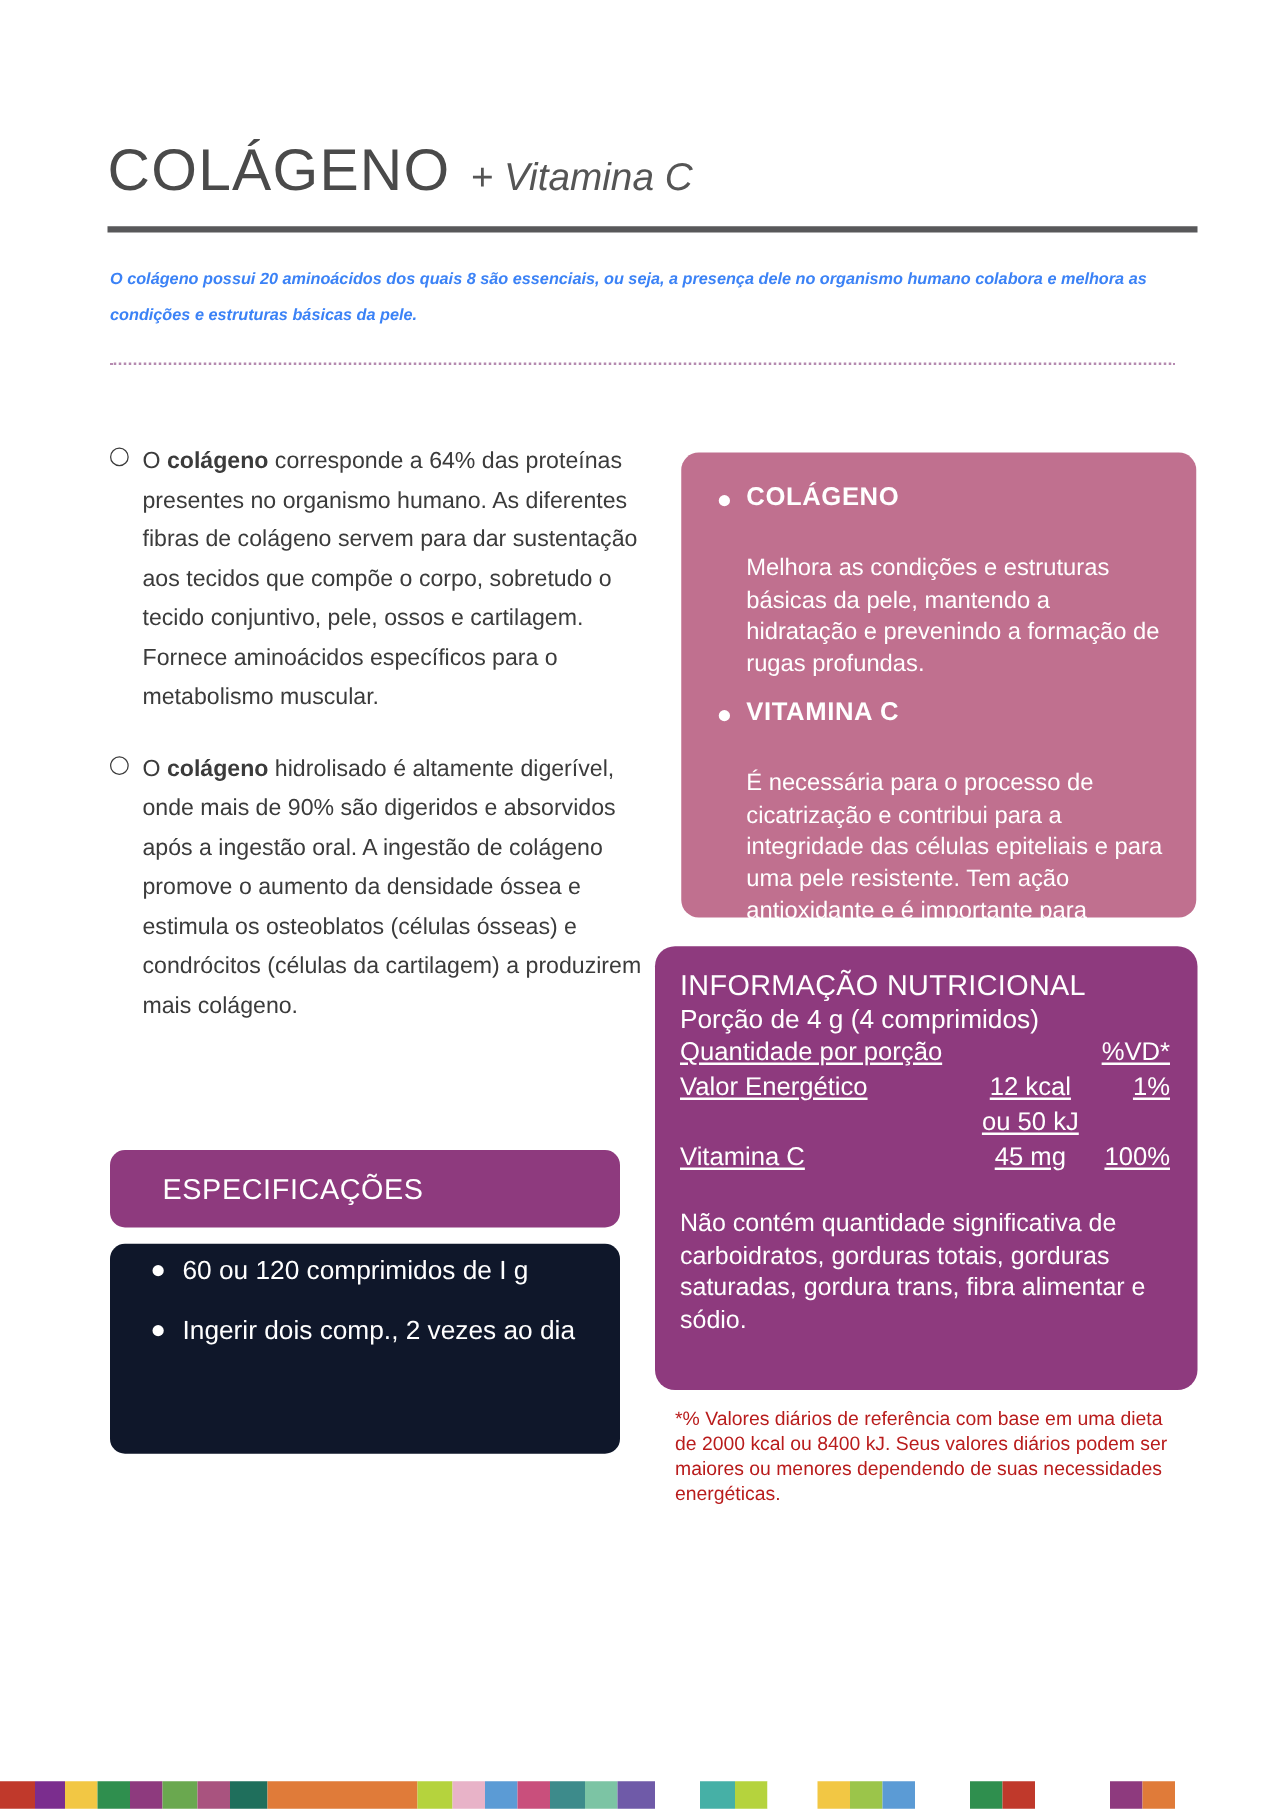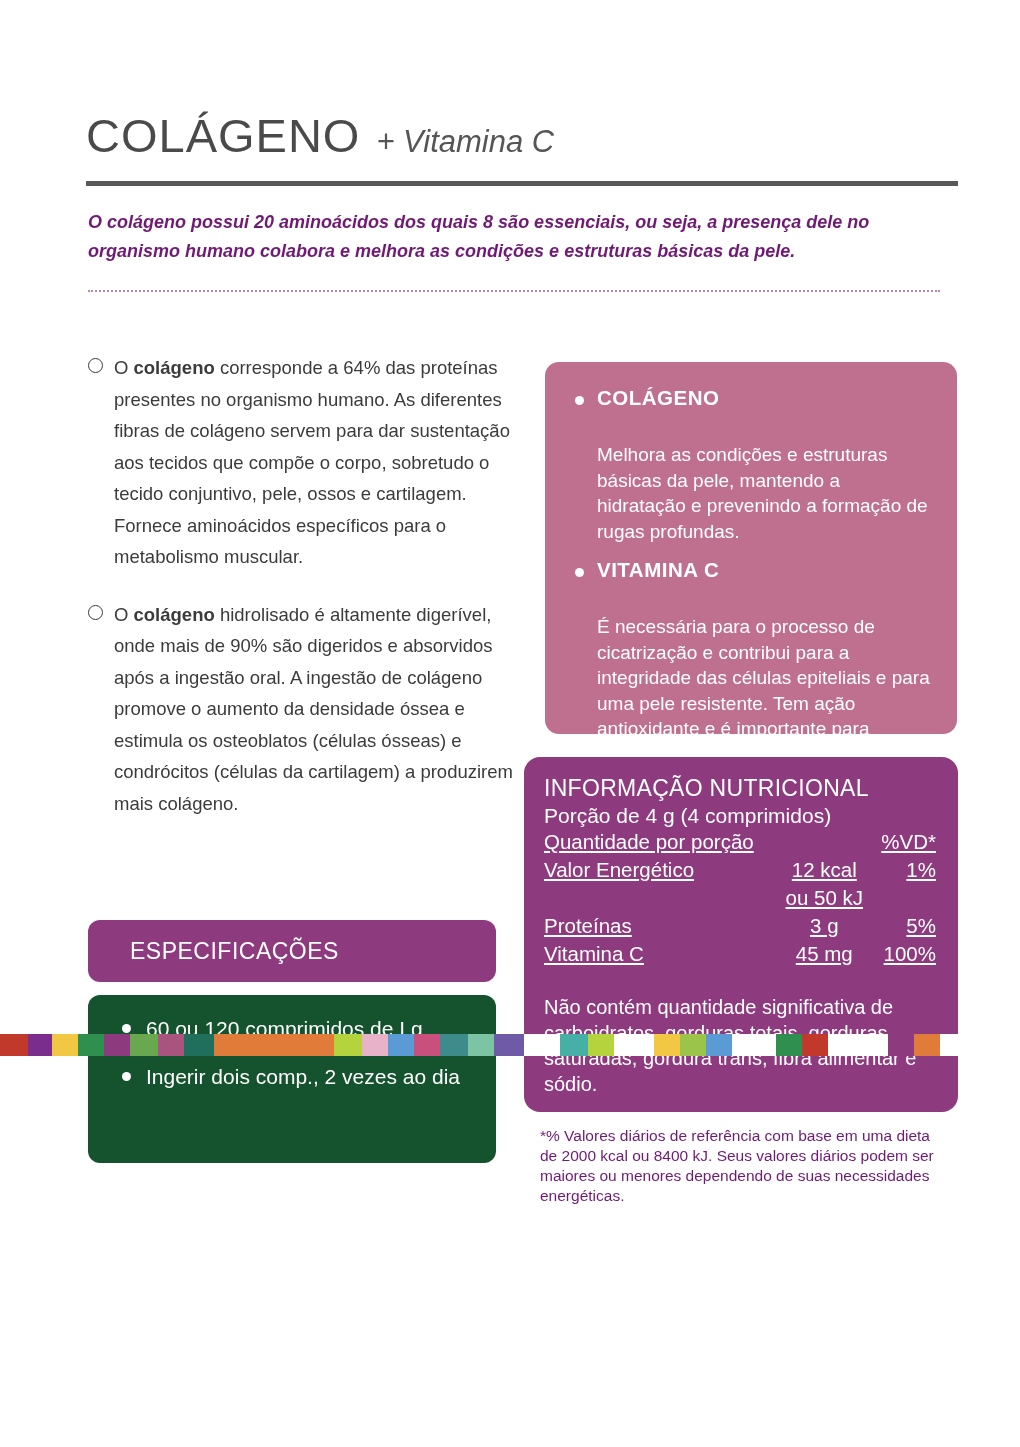--- a/index.html
+++ b/index.html
@@ -12,21 +12,21 @@
     background: #ffffff;
     font-family: "Liberation Sans", sans-serif;
     position: relative;
     overflow: hidden;
   }
 
   .page {
     position: absolute;
     left: 0; top: 0;
     width: 1020px;
-    height: 1056px;
+    height: 1447px;
   }
 
   
   .title-row {
     position: absolute;
     left: 86px;
     top: 108px;
     width: 850px;
     display: flex;
     align-items: baseline;
@@ -51,25 +51,25 @@
     width: 872px;
     height: 5px;
     background: #58585a;
   }
 
   .lead {
     position: absolute;
     left: 88px;
     top: 208px;
     width: 870px;
-    font-size: 18px;
+    font-size: 13px;
     line-height: 29px;
     font-style: italic;
     font-weight: bold;
-    color: #701a75;
+    color: #3b82f6;
   }
 
   .dotted-rule {
     position: absolute;
     left: 88px;
     top: 290px;
     width: 852px;
     border-top: 2px dotted #b58ab0;
     height: 0;
   }
@@ -118,25 +118,25 @@
     box-sizing: border-box;
     font-size: 23px;
     letter-spacing: 0.5px;
   }
   .spec-body {
     position: absolute;
     left: 88px;
     top: 995px;
     width: 408px;
     height: 168px;
-    background: #14532d;
+    background: #0f172a;
     border-radius: 12px;
     color: #ffffff;
     box-sizing: border-box;
-    padding: 20px 26px 16px 34px;
+    padding: 8px 26px 16px 34px;
   }
   .spec-body ul {
     margin: 0;
     padding: 0;
     list-style: none;
   }
   .spec-body li {
     position: relative;
     padding-left: 24px;
     font-size: 21px;
@@ -236,21 +236,21 @@
     margin-top: 26px;
   }
 
   .footnote {
     position: absolute;
     left: 540px;
     top: 1126px;
     width: 400px;
     font-size: 15.5px;
     line-height: 20px;
-    color: #701a75;
+    color: #b91c1c;
   }
 
   
   .strip {
     position: absolute;
     left: 0;
     bottom: 0;
     width: 1020px;
     height: 22px;
     display: flex;
@@ -316,25 +316,20 @@
       </tr>
       <tr>
         <td>Valor Energético</td>
         <td class="num">12 kcal</td>
         <td class="vd">1%</td>
       </tr>
       <tr>
         <td></td>
         <td class="num">ou 50 kJ</td>
         <td class="vd"></td>
-      </tr>
-      <tr>
-        <td>Proteínas</td>
-        <td class="num">3 g</td>
-        <td class="vd">5%</td>
       </tr>
       <tr>
         <td>Vitamina C</td>
         <td class="num">45 mg</td>
         <td class="vd">100%</td>
       </tr>
     </tbody>
       </table>
     <div class="nutri-note">Não contém quantidade significativa de carboidratos, gorduras totais, gorduras saturadas, gordura trans, fibra alimentar e sódio.</div>
   </div>

